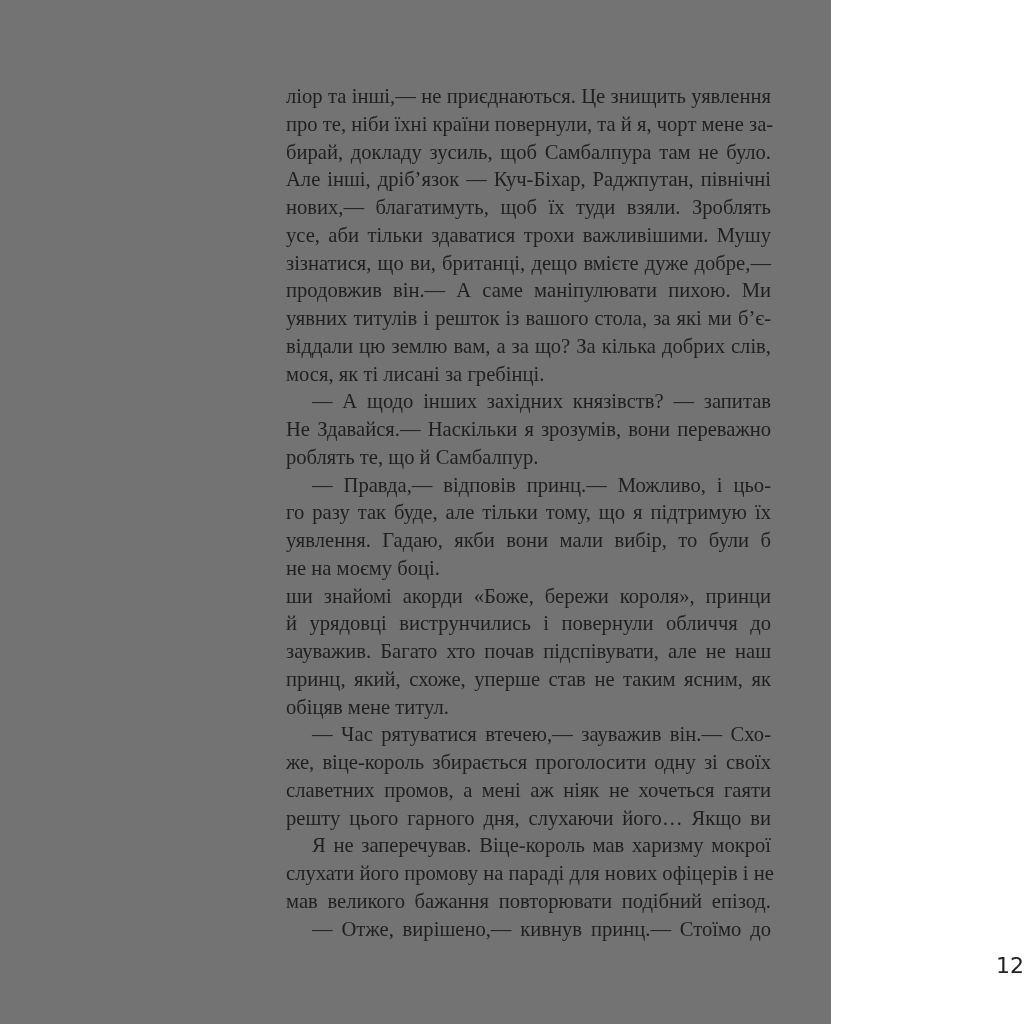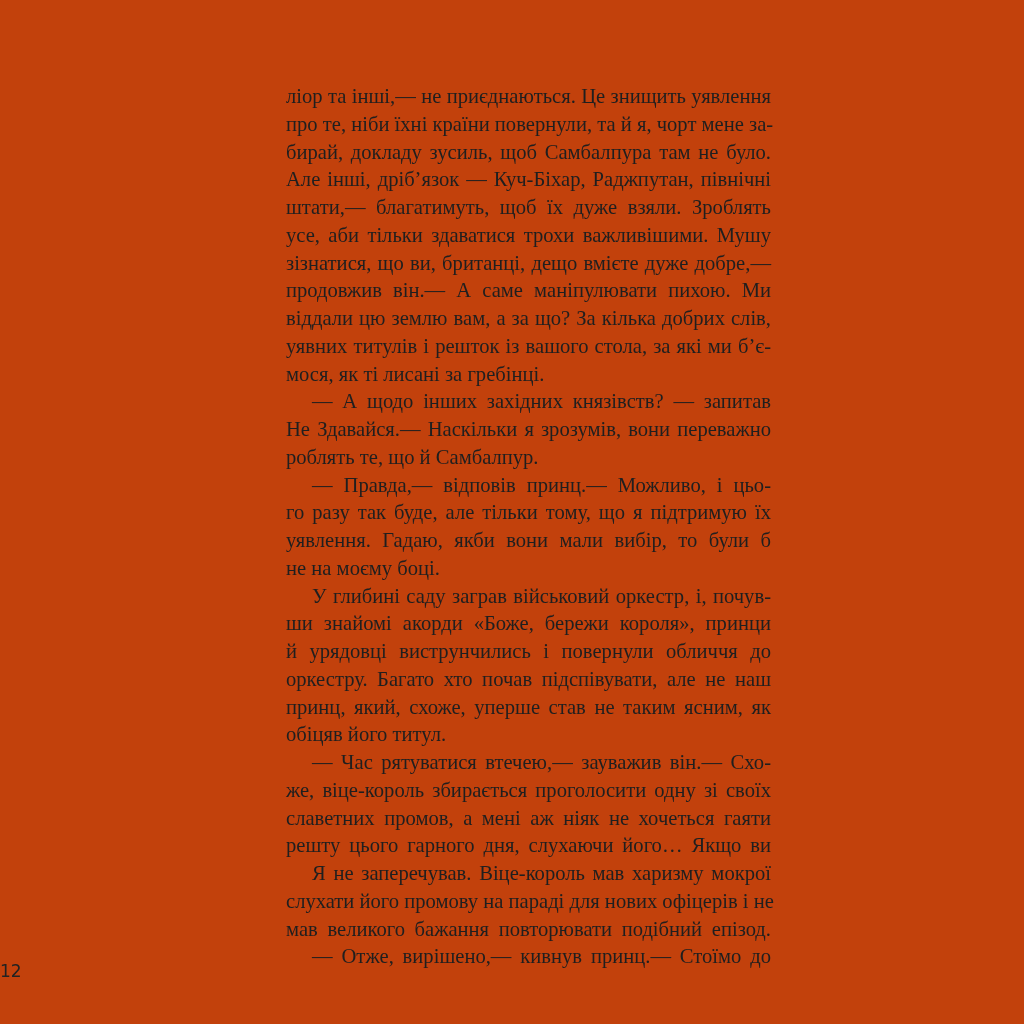--- a/index.html
+++ b/index.html
@@ -9,23 +9,23 @@
     }
     body {
       width: 1024px;
       height: 1024px;
       position: relative;
       overflow: hidden;
     }
     .page {
       position: absolute;
       left: 0; top: 0;
-      width: 1024px;
+      width: 831px;
       height: 1024px;
-      background: #c2410c;
+      background: #737373;
     }
     .text-block {
       position: absolute;
       left: 286px;
       top: 83px;
       width: 485px;
       font-family: "Liberation Serif", "DejaVu Serif", serif;
       font-size: 20.6px;
       line-height: 27.75px;
       color: #1f1f1f;
@@ -41,56 +41,54 @@
       text-align-last: left;
     }
     .line.indent {
       padding-left: 26px;
     }
     .page-number {
       position: absolute;
       left: 0;
       width: 1024px;
       top: 953px;
-      text-align: left;
+      text-align: right;
       font-family: "DejaVu Sans", "Liberation Sans", sans-serif;
-      font-size: 17px;
+      font-size: 22px;
       color: #222222;
-      margin-top: 8px;
     }
   </style>
 </head>
 <body>
 
 <div class="page">
   <div class="text-block">
     <span class="line">ліор та інші,— не приєднаються. Це знищить уявлення</span>
     <span class="line">про те, ніби їхні країни повернули, та й я, чорт мене за-</span>
     <span class="line">бирай, докладу зусиль, щоб Самбалпура там не було.</span>
     <span class="line">Але інші, дріб’язок — Куч-Біхар, Раджпутан, північні</span>
-    <span class="line">штати,— благатимуть, щоб їх дуже взяли. Зроблять</span>
+    <span class="line">нових,— благатимуть, щоб їх туди взяли. Зроблять</span>
     <span class="line">усе, аби тільки здаватися трохи важливішими. Мушу</span>
     <span class="line">зізнатися, що ви, британці, дещо вмієте дуже добре,—</span>
     <span class="line">продовжив він.— А саме маніпулювати пихою. Ми</span>
+    <span class="line">уявних титулів і решток із вашого стола, за які ми б’є-</span>
     <span class="line">віддали цю землю вам, а за що? За кілька добрих слів,</span>
-    <span class="line">уявних титулів і решток із вашого стола, за які ми б’є-</span>
     <span class="line last">мося, як ті лисані за гребінці.</span>
     <span class="line indent">— А щодо інших західних князівств? — запитав</span>
     <span class="line">Не Здавайся.— Наскільки я зрозумів, вони переважно</span>
     <span class="line last">роблять те, що й Самбалпур.</span>
     <span class="line indent">— Правда,— відповів принц.— Можливо, і цьо-</span>
     <span class="line">го разу так буде, але тільки тому, що я підтримую їх</span>
     <span class="line">уявлення. Гадаю, якби вони мали вибір, то були б</span>
     <span class="line last">не на моєму боці.</span>
-    <span class="line indent">У глибині саду заграв військовий оркестр, і, почув-</span>
     <span class="line">ши знайомі акорди «Боже, бережи короля», принци</span>
     <span class="line">й урядовці виструнчились і повернули обличчя до</span>
-    <span class="line">оркестру. Багато хто почав підспівувати, але не наш</span>
+    <span class="line">зауважив. Багато хто почав підспівувати, але не наш</span>
     <span class="line">принц, який, схоже, уперше став не таким ясним, як</span>
-    <span class="line last">обіцяв його титул.</span>
+    <span class="line last">обіцяв мене титул.</span>
     <span class="line indent">— Час рятуватися втечею,— зауважив він.— Схо-</span>
     <span class="line">же, віце-король збирається проголосити одну зі своїх</span>
     <span class="line">славетних промов, а мені аж ніяк не хочеться гаяти</span>
     <span class="line">решту цього гарного дня, слухаючи його… Якщо ви</span>
     <span class="line indent">Я не заперечував. Віце-король мав харизму мокрої</span>
     <span class="line">слухати його промову на параді для нових офіцерів і не</span>
     <span class="line">мав великого бажання повторювати подібний епізод.</span>
     <span class="line indent">— Отже, вирішено,— кивнув принц.— Стоїмо до</span>
 
   </div>

